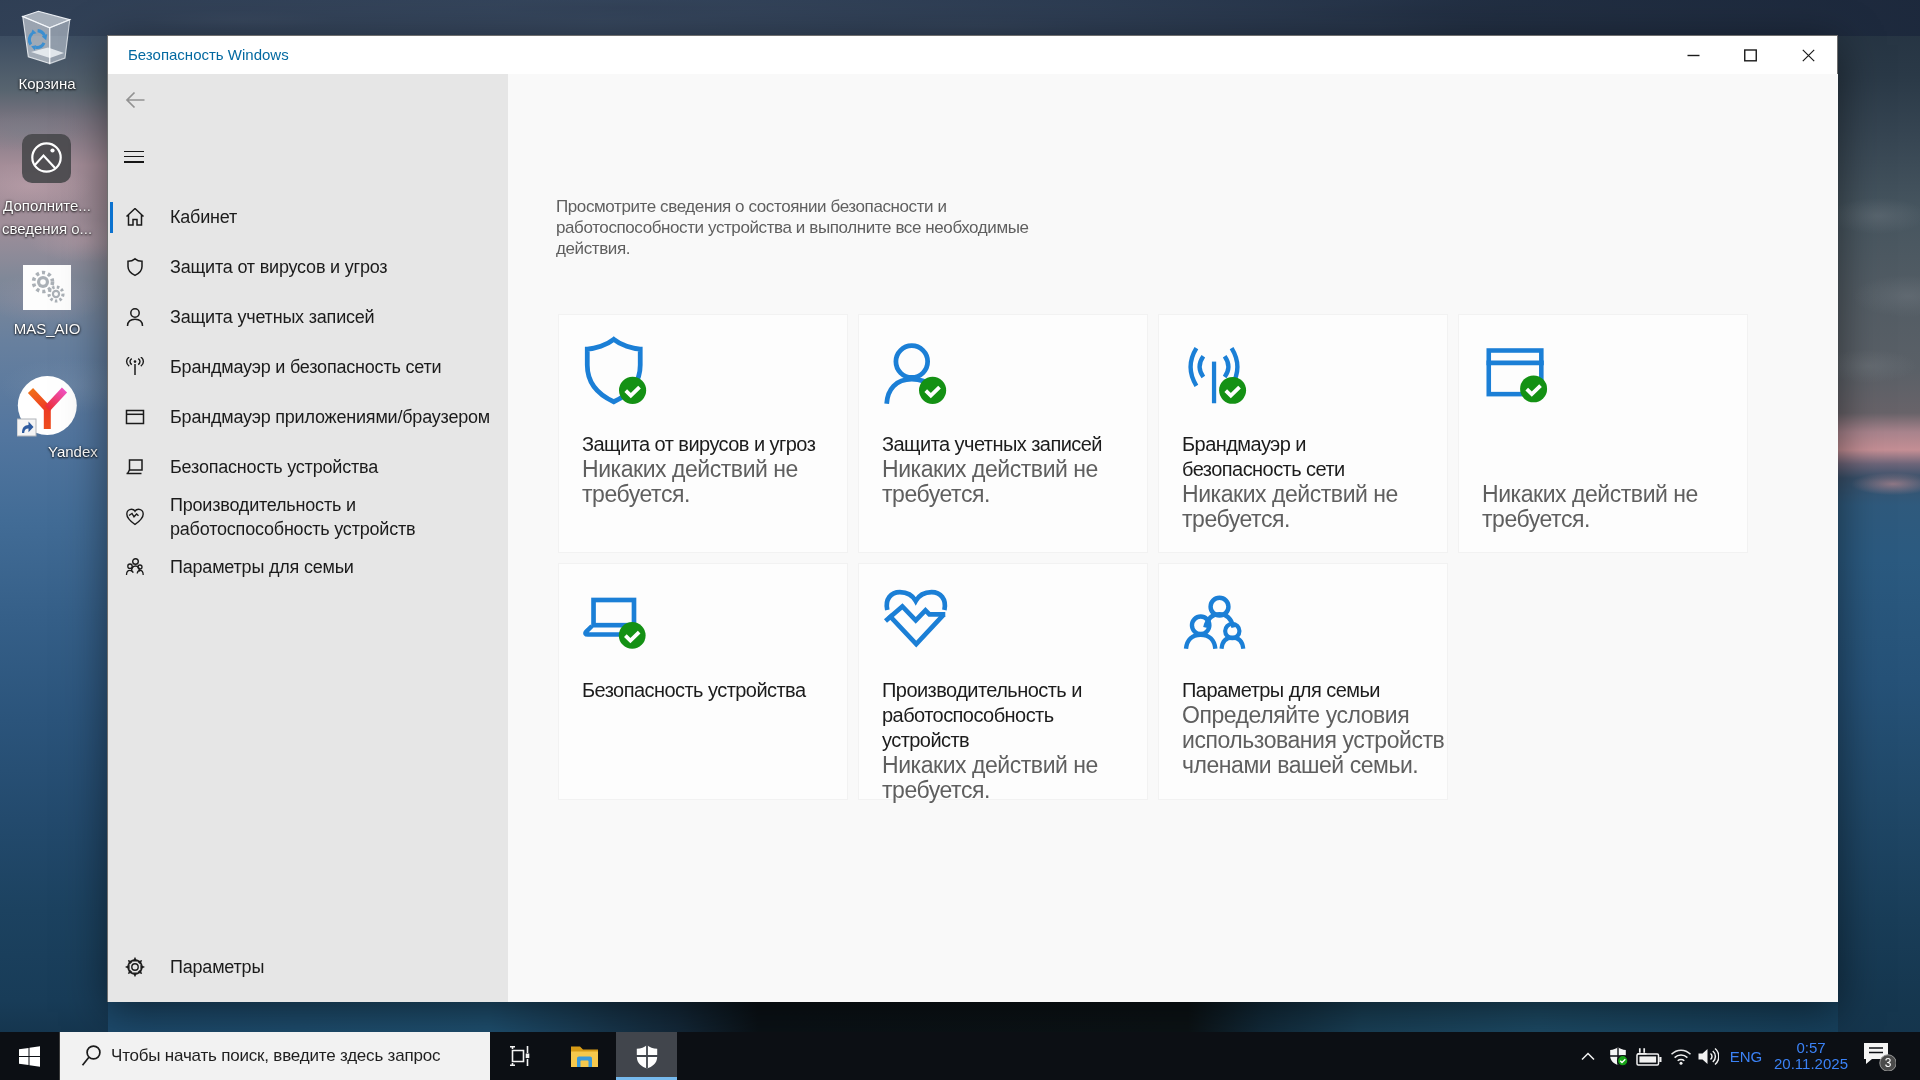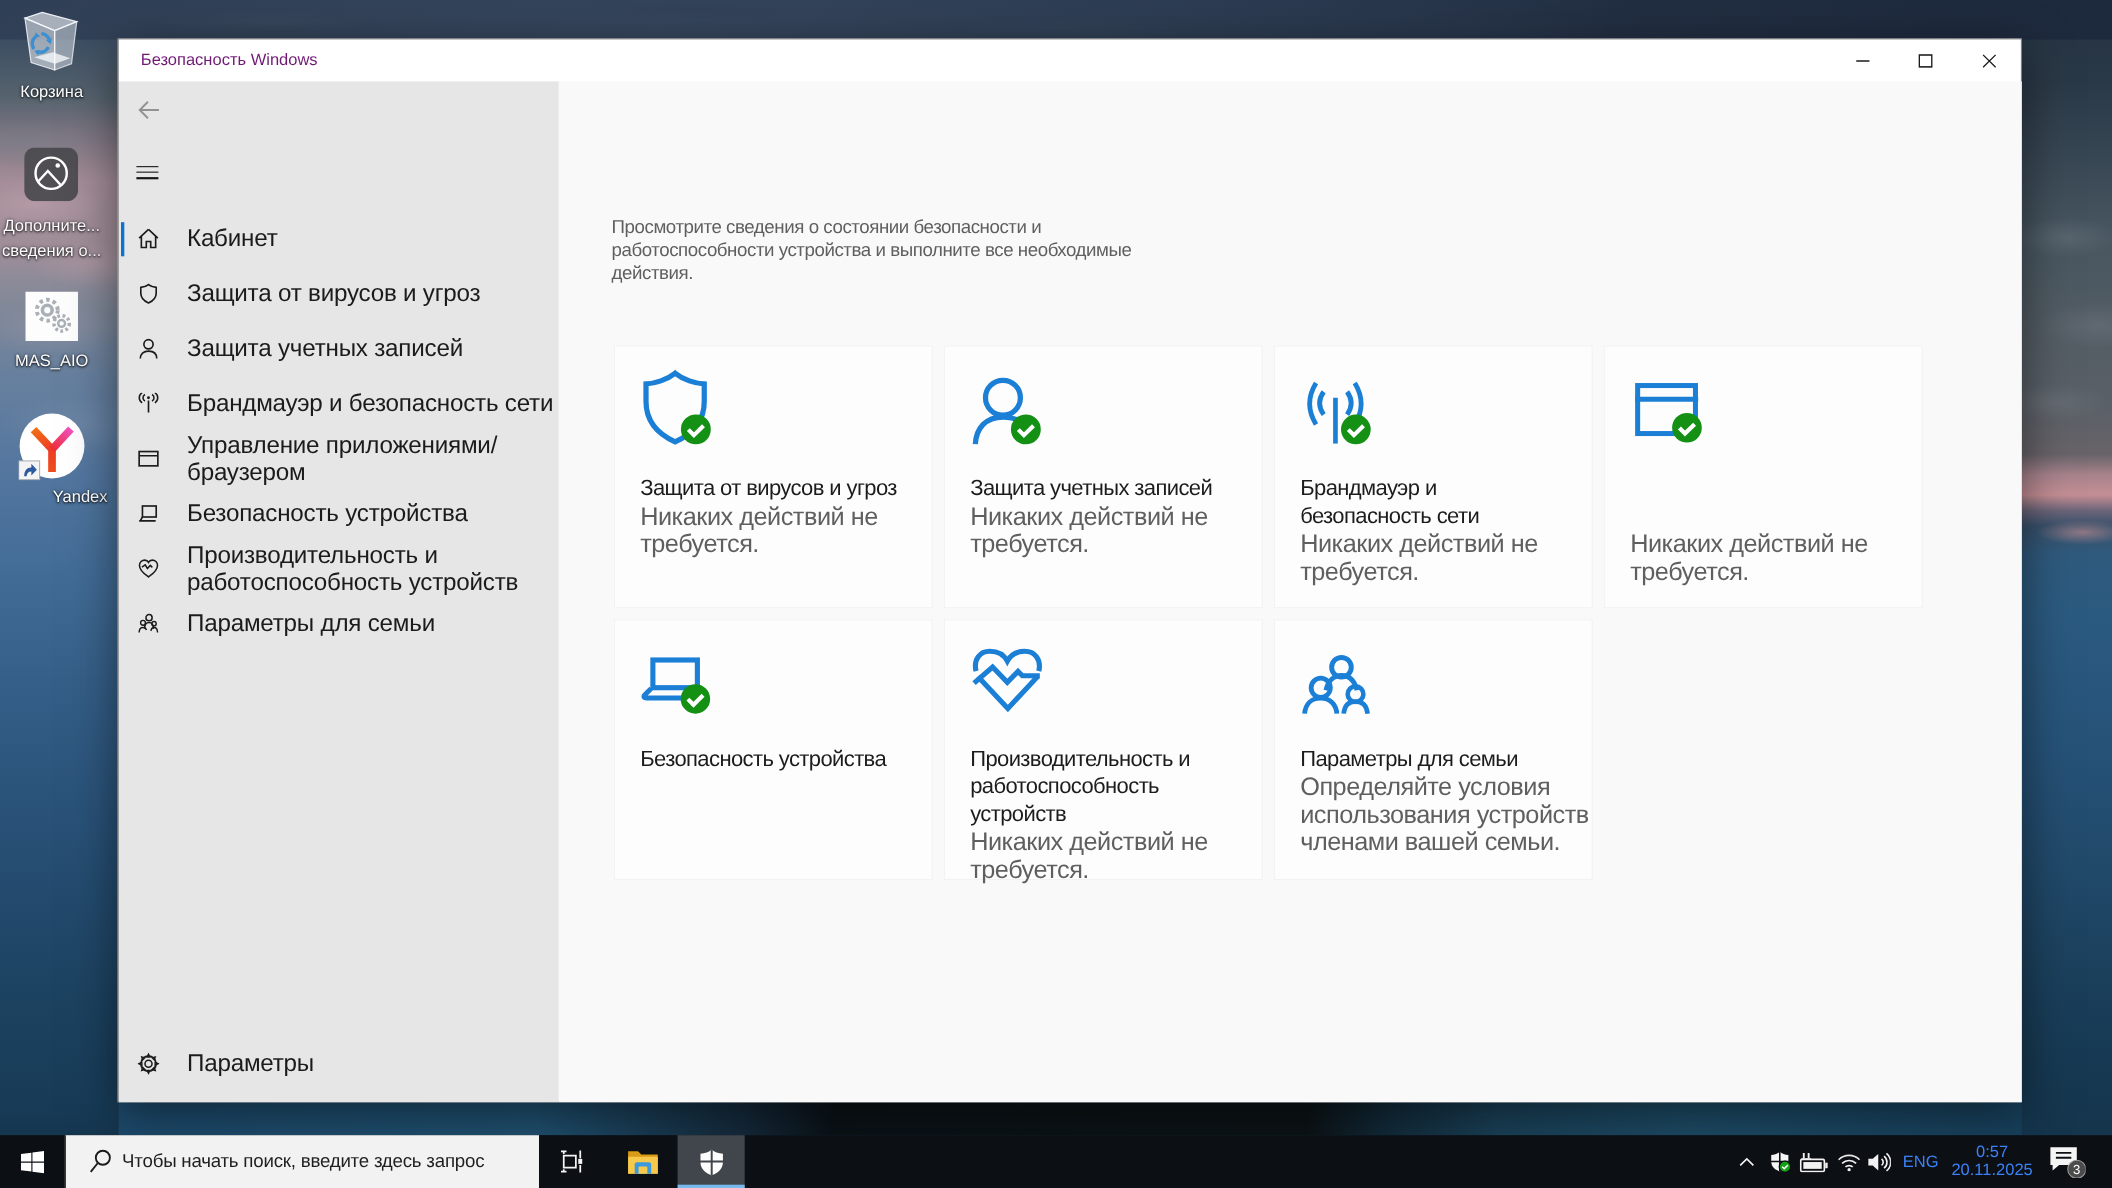--- a/index.html
+++ b/index.html
@@ -11,24 +11,24 @@
   
   #wpright { left:1460px; top:0; width:460px; height:1080px;
     background:linear-gradient(180deg,#233140 0px,#2a3947 75px,#374653 140px,#46555f 210px,#525c64 290px,#5a6067 370px,#686369 413px,#a8838c 432px,#c48e94 450px,#6d6579 464px,#39516b 478px,#2f5a7d 505px,#2b5a80 560px,#265278 680px,#204868 800px,#193d58 920px,#15364e 1010px,#14334a 1080px); }
   #wpbottom { left:108px; top:1002px; width:1730px; height:30px;
     background:linear-gradient(90deg,#1d4a6c 0px,#1f5070 380px,#14293a 570px,#0b1217 650px,#0c1316 1080px,#122b3b 1155px,#1a4158 1255px,#1d4b66 1430px,#17405c 1730px); }
   
   .dlabel { position:absolute; width:94px; left:0; text-align:center; color:#fff; font-size:15px; line-height:23px; text-shadow:0 1px 2px rgba(0,0,0,.85),0 0 3px rgba(0,0,0,.6); }
   
   #win { left:107px; top:35px; width:1731px; height:967px; background:#f9f9f9; border:1px solid #6e6e6e; box-shadow:0 10px 40px rgba(0,0,0,.5); }
   #titlebar { position:absolute; left:0; top:0; width:100%; height:38px; background:#ffffff; }
-  #titlebar .t { position:absolute; left:20px; top:10px; font-size:15px; color:#701a75; }
+  #titlebar .t { position:absolute; left:20px; top:10px; font-size:15px; color:#0369a1; }
   .caption { position:absolute; top:0; width:58px; height:38px; display:flex; align-items:center; justify-content:center; }
   #sidebar { position:absolute; left:0; top:38px; width:400px; height:928px; background:#e6e6e6; }
-  .nav { position:absolute; left:0; width:404px; height:50px; display:flex; align-items:center; color:#1b1b1b; font-size:22px; letter-spacing:-0.2px; }
+  .nav { position:absolute; left:0; width:404px; height:50px; display:flex; align-items:center; color:#1b1b1b; font-size:18px; letter-spacing:-0.2px; }
   .nav .ic { position:absolute; left:17px; top:50%; margin-top:-10px; width:20px; height:20px; }
   .nav .tx { position:absolute; left:62px; line-height:24px; }
   #content { position:absolute; left:400px; top:38px; width:1330px; height:928px; background:#f9f9f9; }
   h1 { position:absolute; left:46px; top:64px; font-size:32px; font-weight:300; color:#1a1a1a; letter-spacing:-1.05px; }
   #desc { position:absolute; left:48px; top:122px; font-size:17px; letter-spacing:-0.4px; line-height:21px; color:#5f5f5f; }
   .card { position:absolute; width:290px; background:#fdfdfd; border:1px solid #f2f2f2; }
   .card .ci { position:absolute; left:0; top:0; width:100%; height:100%; overflow:visible; }
   .card .ct { position:absolute; left:23px; top:117px; font-size:20px; letter-spacing:-0.55px; line-height:25px; color:#1c1c1c; }
   .card .cs { position:absolute; left:23px; font-size:23px; letter-spacing:-0.45px; line-height:25px; color:#5f5f5f; }
   
@@ -183,21 +183,21 @@
             <path d="M10 7 V18" stroke="#1b1b1b" stroke-width="1.5"></path>
             <path d="M6.8 1.6 C5.6 2.3 5 3.4 5 4.6 C5 5.8 5.6 6.9 6.8 7.6 M13.2 1.6 C14.4 2.3 15 3.4 15 4.6 C15 5.8 14.4 6.9 13.2 7.6 M4.2 0 C2.5 1.1 1.6 2.8 1.6 4.6 C1.6 6.4 2.5 8.1 4.2 9.2 M15.8 0 C17.5 1.1 18.4 2.8 18.4 4.6 C18.4 6.4 17.5 8.1 15.8 9.2" fill="none" stroke="#1b1b1b" stroke-width="1.4"></path>
           </svg>
         <span class="tx">Брандмауэр и безопасность сети</span>
       </div>
       <div class="nav" style="top:318px;">
         <svg class="ic" viewBox="0 0 20 20">
             <rect x="1.5" y="3.5" width="17" height="13" fill="none" stroke="#1b1b1b" stroke-width="1.5"></rect>
             <path d="M1.5 7.3 H18.5" stroke="#1b1b1b" stroke-width="1.5"></path>
           </svg>
-        <span class="tx">Управление приложениями/браузером</span>
+        <span class="tx">Брандмауэр приложениями/браузером</span>
       </div>
       <div class="nav" style="top:368px;">
         <svg class="ic" viewBox="0 0 20 20">
             <rect x="4.5" y="3 " width="12.5" height="10" fill="none" stroke="#1b1b1b" stroke-width="1.5"></rect>
             <path d="M1.5 16.5 H16.5 M4.5 13 L2.5 16.5" fill="none" stroke="#1b1b1b" stroke-width="1.5"></path>
           </svg>
         <span class="tx">Безопасность устройства</span>
       </div>
       <div class="nav" style="top:418px;height:50px;">
         <svg class="ic" viewBox="0 0 20 20">

